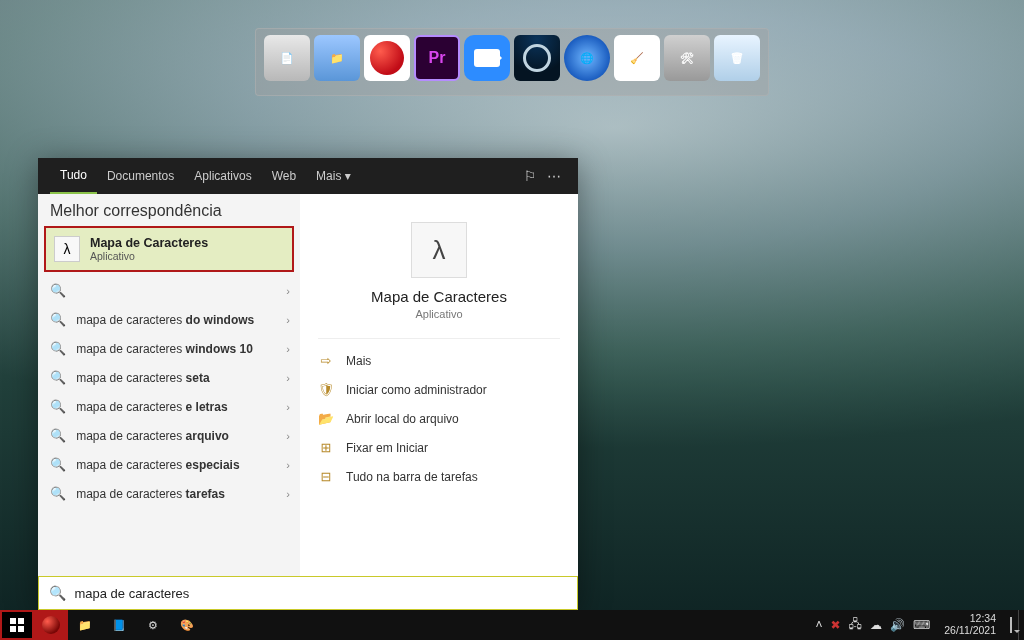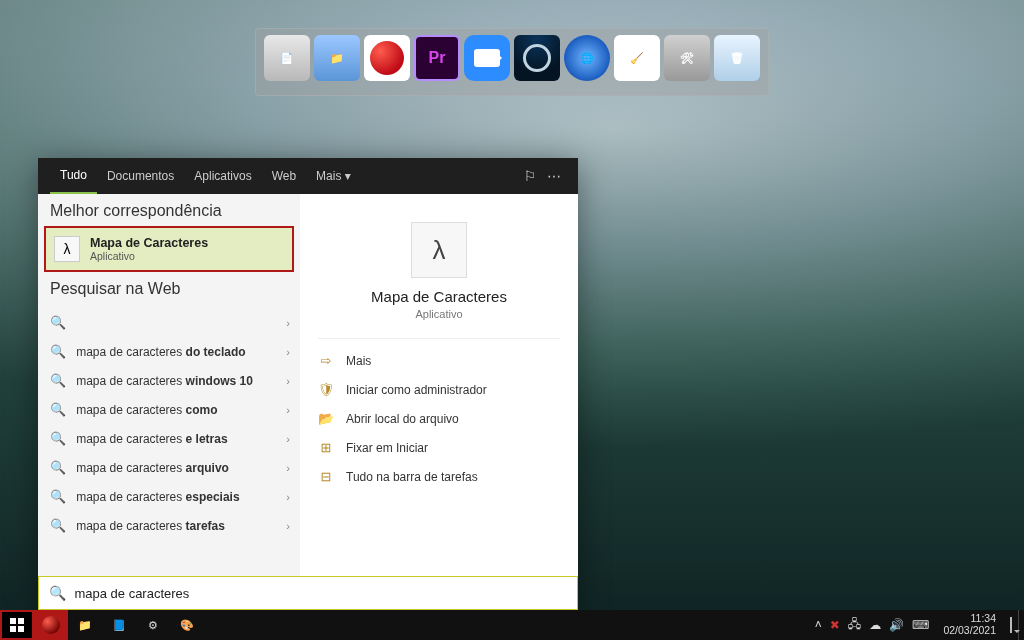--- a/index.html
+++ b/index.html
@@ -141,39 +141,38 @@
     <div class="left-col">
       <div class="section-header">Melhor correspondência</div>
       <div class="best-match">
         <div class="icon">λ</div>
         <div>
           <div class="title">Mapa de Caracteres</div>
           <div class="sub">Aplicativo</div>
         </div>
       </div>
 
-      <div class="section-header">Pesquisar na Web</div>
       <div class="web-list" id="web-list">
           <div class="web-item">
             <span class="mg">🔍</span>
             <span class="chev">›</span>
           </div>
           <div class="web-item">
             <span class="mg">🔍</span>
-            <span>mapa de caracteres <b>do teclado</b></span>
+            <span>mapa de caracteres <b>do windows</b></span>
             <span class="chev">›</span>
           </div>
           <div class="web-item">
             <span class="mg">🔍</span>
             <span>mapa de caracteres <b>windows 10</b></span>
             <span class="chev">›</span>
           </div>
           <div class="web-item">
             <span class="mg">🔍</span>
-            <span>mapa de caracteres <b>como</b></span>
+            <span>mapa de caracteres <b>seta</b></span>
             <span class="chev">›</span>
           </div>
           <div class="web-item">
             <span class="mg">🔍</span>
             <span>mapa de caracteres <b>e letras</b></span>
             <span class="chev">›</span>
           </div>
           <div class="web-item">
             <span class="mg">🔍</span>
             <span>mapa de caracteres <b>arquivo</b></span>
@@ -248,19 +247,19 @@
     <div class="pin">🎨</div>
   </div>
   <div class="tray">
     <span class="ic">˄</span>
     <span class="ic" style="color:#c33">✖</span>
     <span class="ic">🖧</span>
     <span class="ic">☁</span>
     <span class="ic">🔊</span>
     <span class="ic">⌨</span>
     <div class="clock">
-      <div>11:34</div>
-      <div>02/03/2021</div>
+      <div>12:34</div>
+      <div>26/11/2021</div>
     </div>
     <span class="ic"><span class="chat-ic"></span></span>
   </div>
   <div class="showdesk"></div>
 </div>
 
 </body></html>

